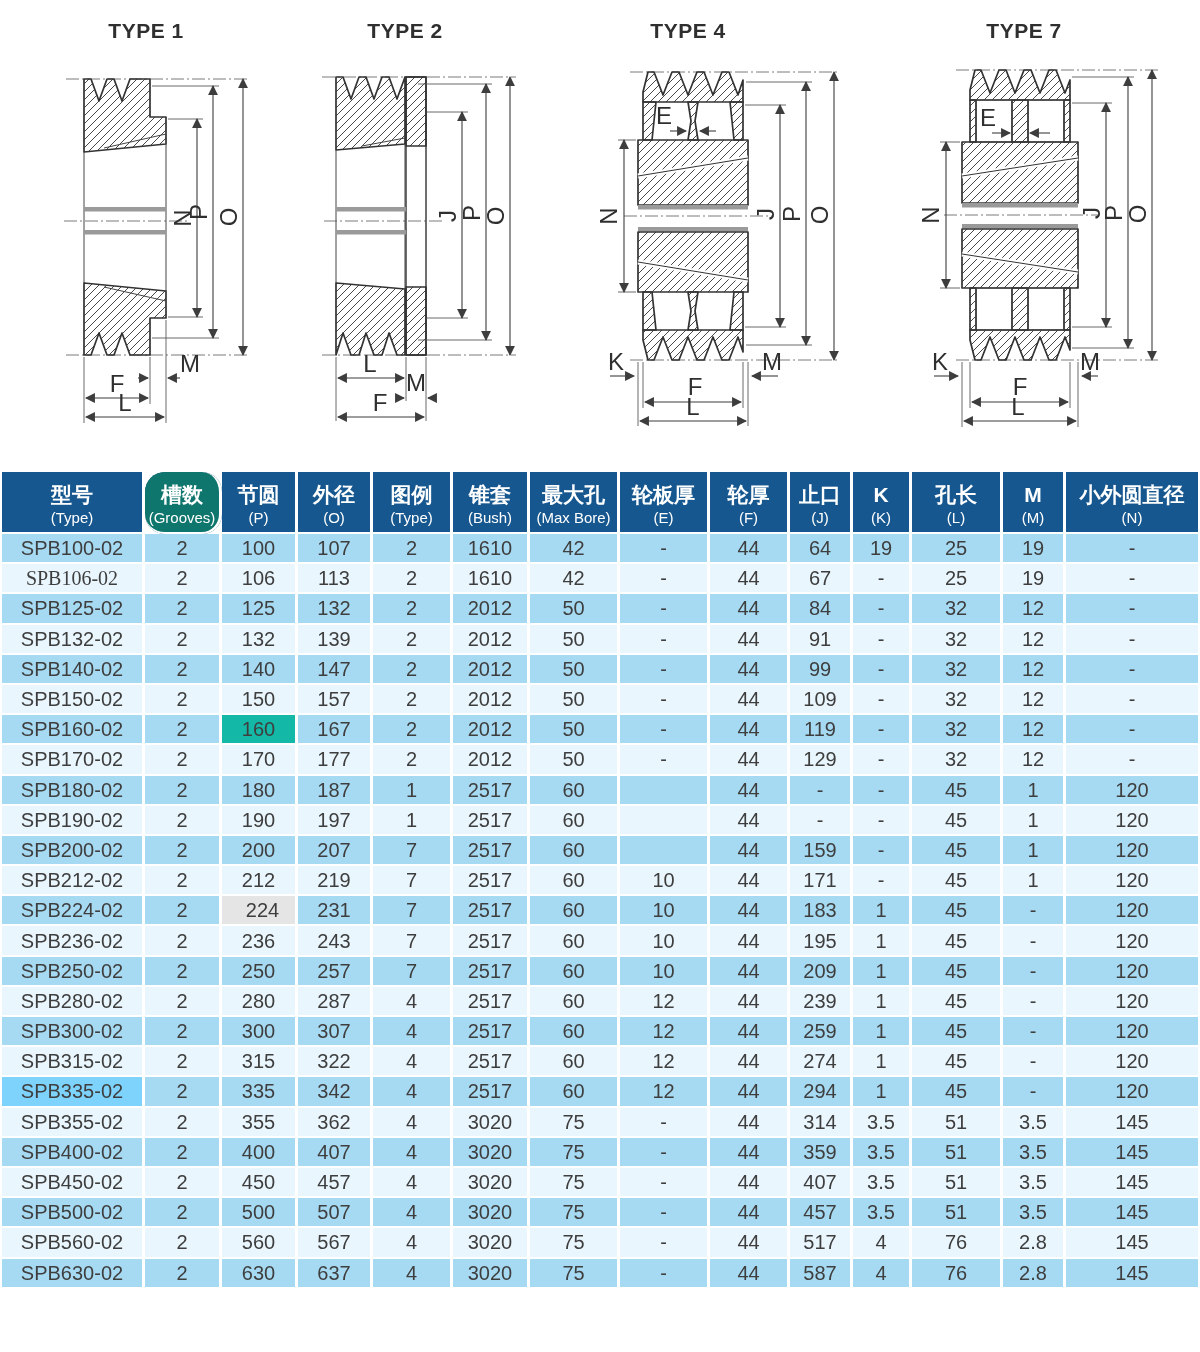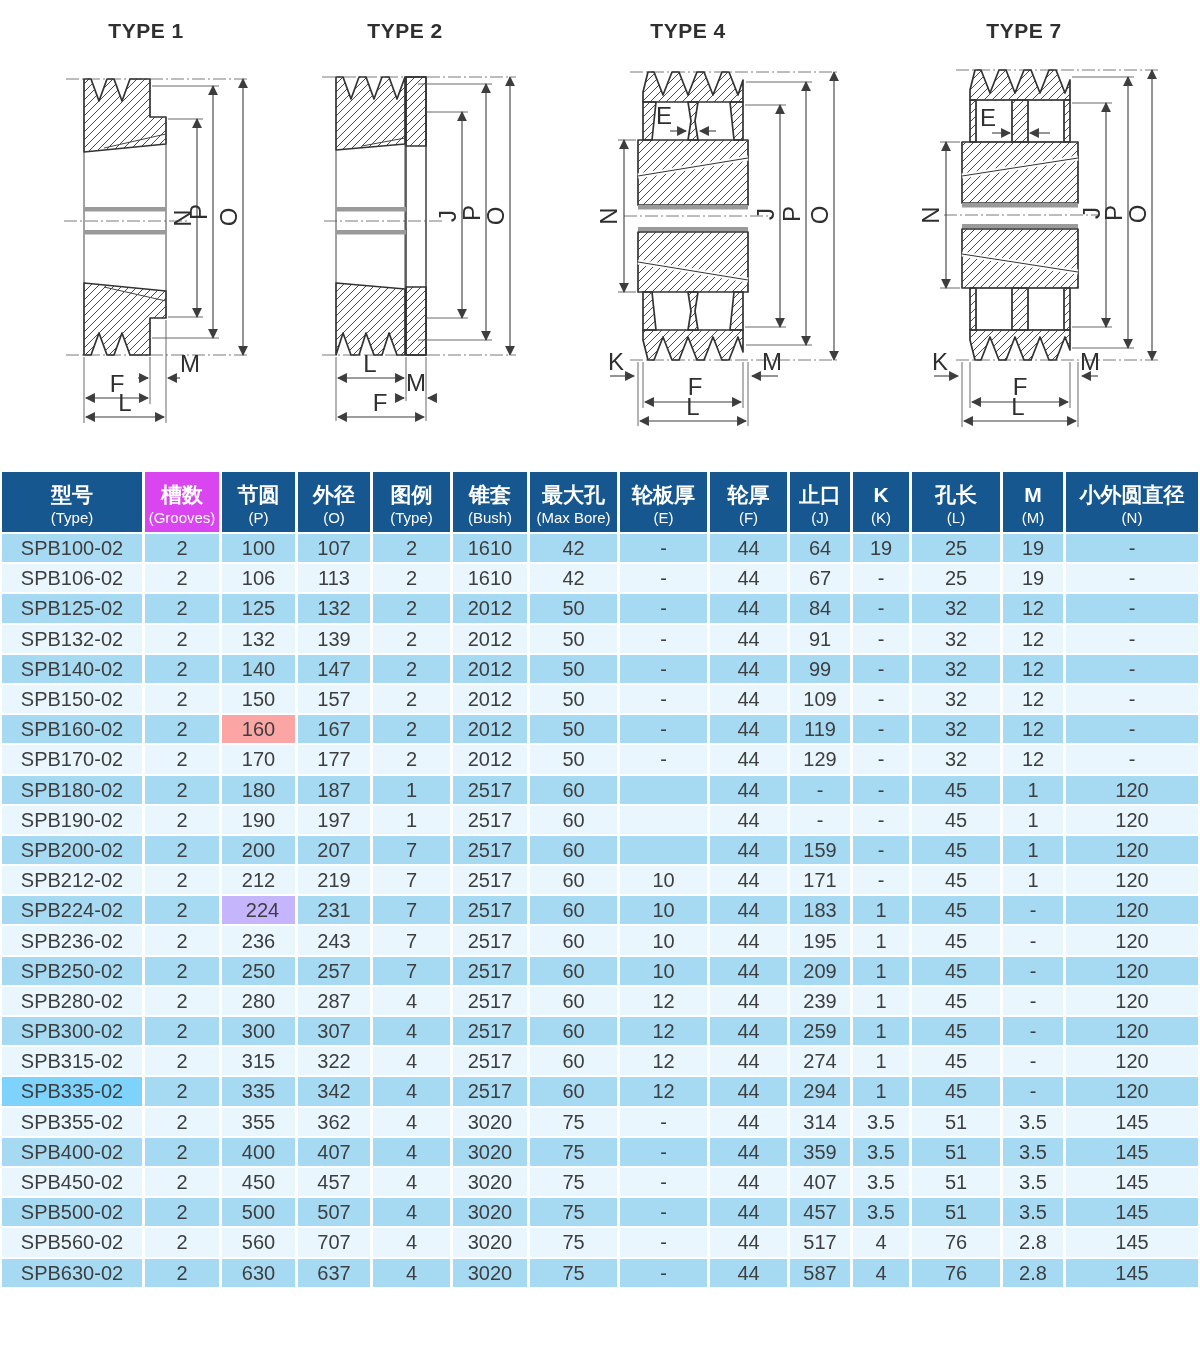--- a/index.html
+++ b/index.html
@@ -211,21 +211,21 @@
     </svg>
   </div>
 
   <table class="spec">
     <thead>
       <tr style="background: rgb(22, 87, 143);">
           <th style="background: rgb(22, 87, 143);">
             <div class="zh">型号</div>
             <div class="en">(Type)</div>
           </th>
-          <th style="background: #d946ef;">
+          <th style="background: #0f766e; border-radius: 20px;">
             <div class="zh">槽数</div>
             <div class="en">(Grooves)</div>
           </th>
           <th style="background: rgb(22, 87, 143);">
             <div class="zh">节圆</div>
             <div class="en">(P)</div>
           </th>
           <th style="background: rgb(22, 87, 143);">
             <div class="zh">外径</div>
             <div class="en">(O)</div>
@@ -283,21 +283,21 @@
           <td style="background: rgb(166, 218, 243);">42</td>
           <td style="background: rgb(166, 218, 243);">-</td>
           <td style="background: rgb(166, 218, 243);">44</td>
           <td style="background: rgb(166, 218, 243);">64</td>
           <td style="background: rgb(166, 218, 243);">19</td>
           <td style="background: rgb(166, 218, 243);">25</td>
           <td style="background: rgb(166, 218, 243);">19</td>
           <td style="background: rgb(166, 218, 243);">-</td>
         </tr>
         <tr>
-          <td style="background: rgb(233, 246, 253);">SPB106-02</td>
+          <td style="background: rgb(233, 246, 253); font-family: Liberation Serif, serif;">SPB106-02</td>
           <td style="background: rgb(233, 246, 253);">2</td>
           <td style="background: rgb(233, 246, 253);">106</td>
           <td style="background: rgb(233, 246, 253);">113</td>
           <td style="background: rgb(233, 246, 253);">2</td>
           <td style="background: rgb(233, 246, 253);">1610</td>
           <td style="background: rgb(233, 246, 253);">42</td>
           <td style="background: rgb(233, 246, 253);">-</td>
           <td style="background: rgb(233, 246, 253);">44</td>
           <td style="background: rgb(233, 246, 253);">67</td>
           <td style="background: rgb(233, 246, 253);">-</td>
@@ -365,21 +365,21 @@
           <td style="background: rgb(233, 246, 253);">44</td>
           <td style="background: rgb(233, 246, 253);">109</td>
           <td style="background: rgb(233, 246, 253);">-</td>
           <td style="background: rgb(233, 246, 253);">32</td>
           <td style="background: rgb(233, 246, 253);">12</td>
           <td style="background: rgb(233, 246, 253);">-</td>
         </tr>
         <tr>
           <td style="background: rgb(166, 218, 243);">SPB160-02</td>
           <td style="background: rgb(166, 218, 243);">2</td>
-          <td style="background: #fca5a5;">160</td>
+          <td style="background: #14b8a6;">160</td>
           <td style="background: rgb(166, 218, 243);">167</td>
           <td style="background: rgb(166, 218, 243);">2</td>
           <td style="background: rgb(166, 218, 243);">2012</td>
           <td style="background: rgb(166, 218, 243);">50</td>
           <td style="background: rgb(166, 218, 243);">-</td>
           <td style="background: rgb(166, 218, 243);">44</td>
           <td style="background: rgb(166, 218, 243);">119</td>
           <td style="background: rgb(166, 218, 243);">-</td>
           <td style="background: rgb(166, 218, 243);">32</td>
           <td style="background: rgb(166, 218, 243);">12</td>
@@ -461,21 +461,21 @@
           <td style="background: rgb(233, 246, 253);">44</td>
           <td style="background: rgb(233, 246, 253);">171</td>
           <td style="background: rgb(233, 246, 253);">-</td>
           <td style="background: rgb(233, 246, 253);">45</td>
           <td style="background: rgb(233, 246, 253);">1</td>
           <td style="background: rgb(233, 246, 253);">120</td>
         </tr>
         <tr>
           <td style="background: rgb(166, 218, 243);">SPB224-02</td>
           <td style="background: rgb(166, 218, 243);">2</td>
-          <td style="background: #c4b5fd; padding-left: 8px;">224</td>
+          <td style="background: #e5e5e5; padding-left: 8px;">224</td>
           <td style="background: rgb(166, 218, 243);">231</td>
           <td style="background: rgb(166, 218, 243);">7</td>
           <td style="background: rgb(166, 218, 243);">2517</td>
           <td style="background: rgb(166, 218, 243);">60</td>
           <td style="background: rgb(166, 218, 243);">10</td>
           <td style="background: rgb(166, 218, 243);">44</td>
           <td style="background: rgb(166, 218, 243);">183</td>
           <td style="background: rgb(166, 218, 243);">1</td>
           <td style="background: rgb(166, 218, 243);">45</td>
           <td style="background: rgb(166, 218, 243);">-</td>
@@ -638,21 +638,21 @@
           <td style="background: rgb(166, 218, 243);">457</td>
           <td style="background: rgb(166, 218, 243);">3.5</td>
           <td style="background: rgb(166, 218, 243);">51</td>
           <td style="background: rgb(166, 218, 243);">3.5</td>
           <td style="background: rgb(166, 218, 243);">145</td>
         </tr>
         <tr>
           <td style="background: rgb(233, 246, 253);">SPB560-02</td>
           <td style="background: rgb(233, 246, 253);">2</td>
           <td style="background: rgb(233, 246, 253);">560</td>
-          <td style="background: rgb(233, 246, 253);">707</td>
+          <td style="background: rgb(233, 246, 253);">567</td>
           <td style="background: rgb(233, 246, 253);">4</td>
           <td style="background: rgb(233, 246, 253);">3020</td>
           <td style="background: rgb(233, 246, 253);">75</td>
           <td style="background: rgb(233, 246, 253);">-</td>
           <td style="background: rgb(233, 246, 253);">44</td>
           <td style="background: rgb(233, 246, 253);">517</td>
           <td style="background: rgb(233, 246, 253);">4</td>
           <td style="background: rgb(233, 246, 253);">76</td>
           <td style="background: rgb(233, 246, 253);">2.8</td>
           <td style="background: rgb(233, 246, 253);">145</td>

